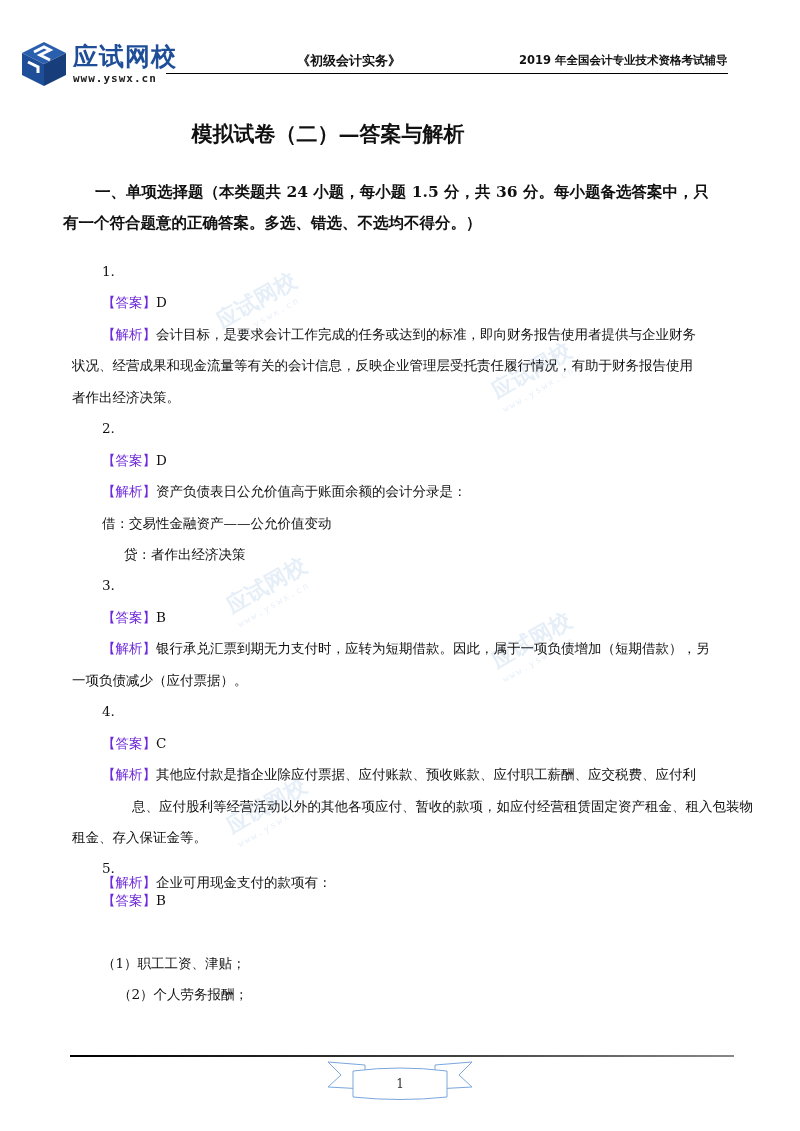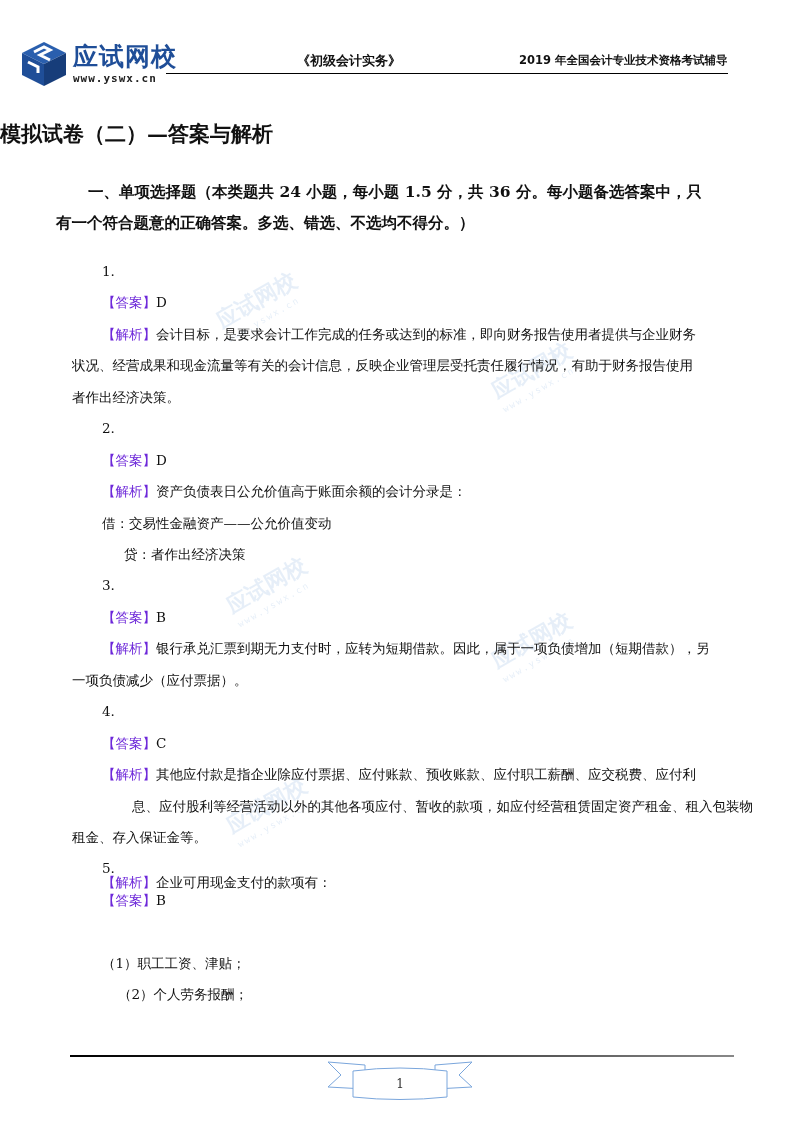--- a/index.html
+++ b/index.html
@@ -9,23 +9,23 @@
   .logo-box { position:absolute; left:20px; top:40px; width:48px; height:48px; }
   .logo-title { position:absolute; left:73px; top:40px; font-family:"DejaVu Sans","Liberation Sans",sans-serif;
                 font-weight:bold; font-size:25px; color:#1f4e98; letter-spacing:1px; }
   .logo-url { position:absolute; left:73px; top:72px; font-family:"DejaVu Sans Mono","Liberation Mono",monospace;
               font-weight:bold; font-size:11px; color:#222; letter-spacing:1px; }
   .header-rule { position:absolute; left:166px; top:73px; width:562px; height:1px; background:#000; }
   .book-title { position:absolute; left:297px; top:52px; font-family:"DejaVu Sans","Liberation Sans",sans-serif;
                 font-weight:bold; font-size:13px; }
   .guide-title { position:absolute; left:519px; top:53px; font-family:"DejaVu Sans","Liberation Sans",sans-serif;
                  font-weight:bold; font-size:11.5px;text-align:right; }
-  .doc-title { position:absolute; left:0; width:656px; top:120px; font-weight:bold;
+  .doc-title { position:absolute; left:0; width:656px; top:120px; text-align:center; font-weight:bold;
                font-size:21px; font-family:"DejaVu Serif","Liberation Serif",serif; }
-  .section-heading { position:absolute; left:56px; width:660px; top:176px; font-weight:bold; font-size:15.5px;
+  .section-heading { position:absolute; left:63px; width:660px; top:176px; font-weight:bold; font-size:15.5px;
                      line-height:31px; text-indent:32px; }
   .line { position:absolute; font-size:13.5px; white-space:nowrap; font-family:"DejaVu Serif","Liberation Serif",serif; }
   .line .bk { color:#6d28d9; }
   .watermark { position:absolute; opacity:0.12; transform:rotate(-30deg); pointer-events:none; }
   .watermark .wm-t { font-family:"DejaVu Sans","Liberation Sans",sans-serif; font-weight:bold; font-size:22px; color:#3a7ec8; }
   .watermark .wm-u { font-family:"DejaVu Sans Mono","Liberation Mono",monospace; font-size:9px; color:#3a7ec8; letter-spacing:2px; }
   .footer-rule { position:absolute; left:70px; top:1055px; width:664px; height:2px;
                  background:linear-gradient(to right,#000,#444 60%,#888); }
   .page-ribbon { position:absolute; left:325px; top:1059px; width:150px; height:42px; }
   .page-num { position:absolute; left:0; width:800px; top:1077px; text-align:center; font-size:12px; color:#333; }

